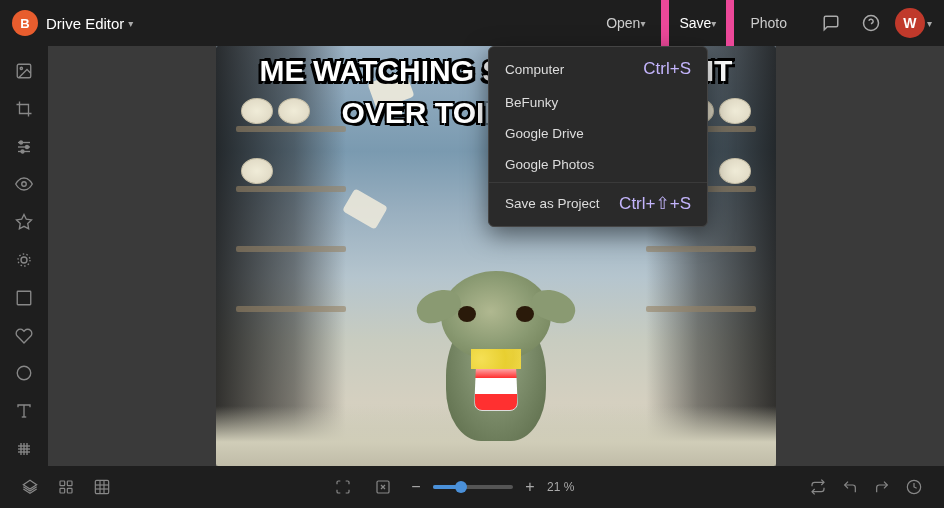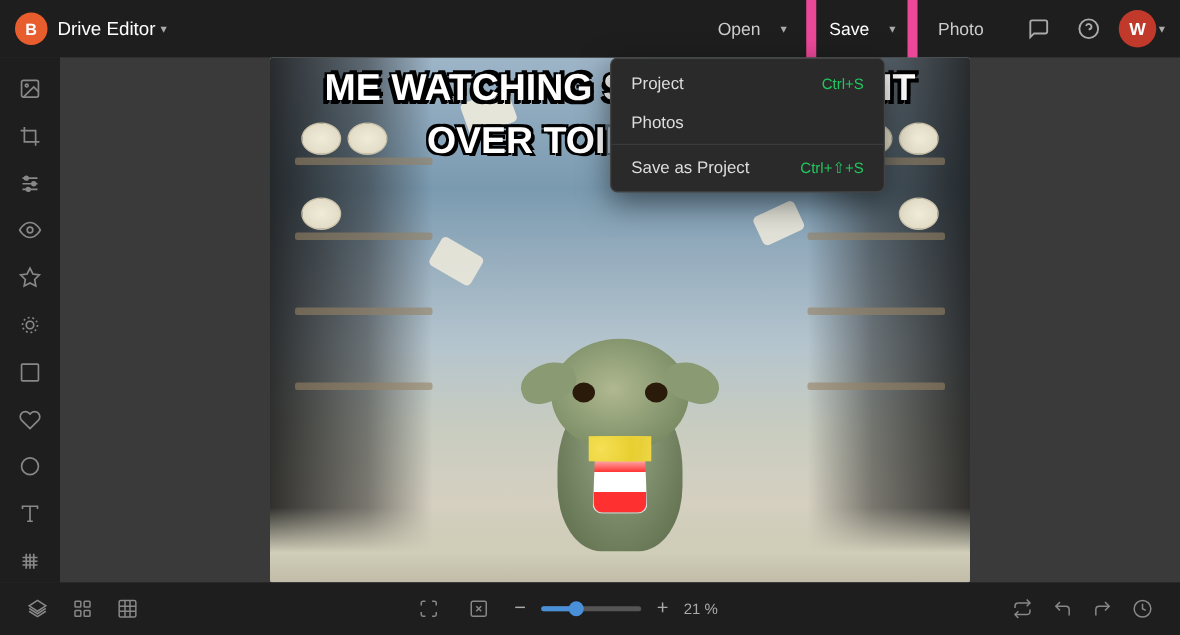--- a/index.html
+++ b/index.html
@@ -27,21 +27,21 @@
       margin-right: auto;
     }
     .topbar-title-chevron { font-size: 10px; color: #aaa; }
     .topbar-nav { display: flex; align-items: center; gap: 4px; margin-right: 8px; }
     .nav-btn {
       padding: 6px 12px;
       border-radius: 5px;
       font-size: 14px;
       color: #ccc;
       cursor: pointer;
-      display: flex; align-items: center; gap: 16px;
+      display: flex; align-items: center; gap: 0;
       background: transparent;
       border: none;
       white-space: nowrap;
       justify-content: flex-end;
     }
     .nav-btn.active-save {
       border: 8px solid #ec4899;
       color: #fff;
       border-radius: 5px;
       padding: 20px 10px;
@@ -176,21 +176,21 @@
     }
     .dropdown-item {
       display: flex; align-items: center; justify-content: space-between;
       padding: 8px 16px;
       font-size: 13.5px;
       color: #ddd;
       cursor: pointer;
       border-radius: 0;
     }
     .dropdown-item .shortcut {
-      color: #22c55e; font-size: 12px;
+      color: #c4b5fd; font-size: 17px;
     }
     .dropdown-item .arrow { color: #777; font-size: 12px; }
     .dropdown-divider { height: 1px; background: #3a3a3a; margin: 2px 0; }
   </style>
 </head>
 <body>
 
 <div class="topbar">
   <div class="topbar-logo">
     <span>B</span>
@@ -453,24 +453,30 @@
       <svg width="16" height="16" viewBox="0 0 24 24" fill="none" stroke="#888" stroke-width="1.8">
         <circle cx="12" cy="12" r="10"></circle>
           <polyline points="12,6 12,12 16,14"></polyline>
       </svg>
     </div>
   </div>
 </div>
 
 <div class="dropdown-overlay">
   <div class="dropdown-item">
-    <span>Project</span>
+    <span>Computer</span>
     <span class="shortcut">Ctrl+S</span>
   </div>
   <div class="dropdown-item">
-    <span>Photos</span>
+    <span>BeFunky</span>
+  </div>
+  <div class="dropdown-item">
+    <span>Google Drive</span>
+  </div>
+  <div class="dropdown-item">
+    <span>Google Photos</span>
   </div>
   <div class="dropdown-divider"></div>
   <div class="dropdown-item">
     <span>Save as Project</span>
     <span class="shortcut">Ctrl+⇧+S</span>
   </div>
 </div>
 
 </body></html>

